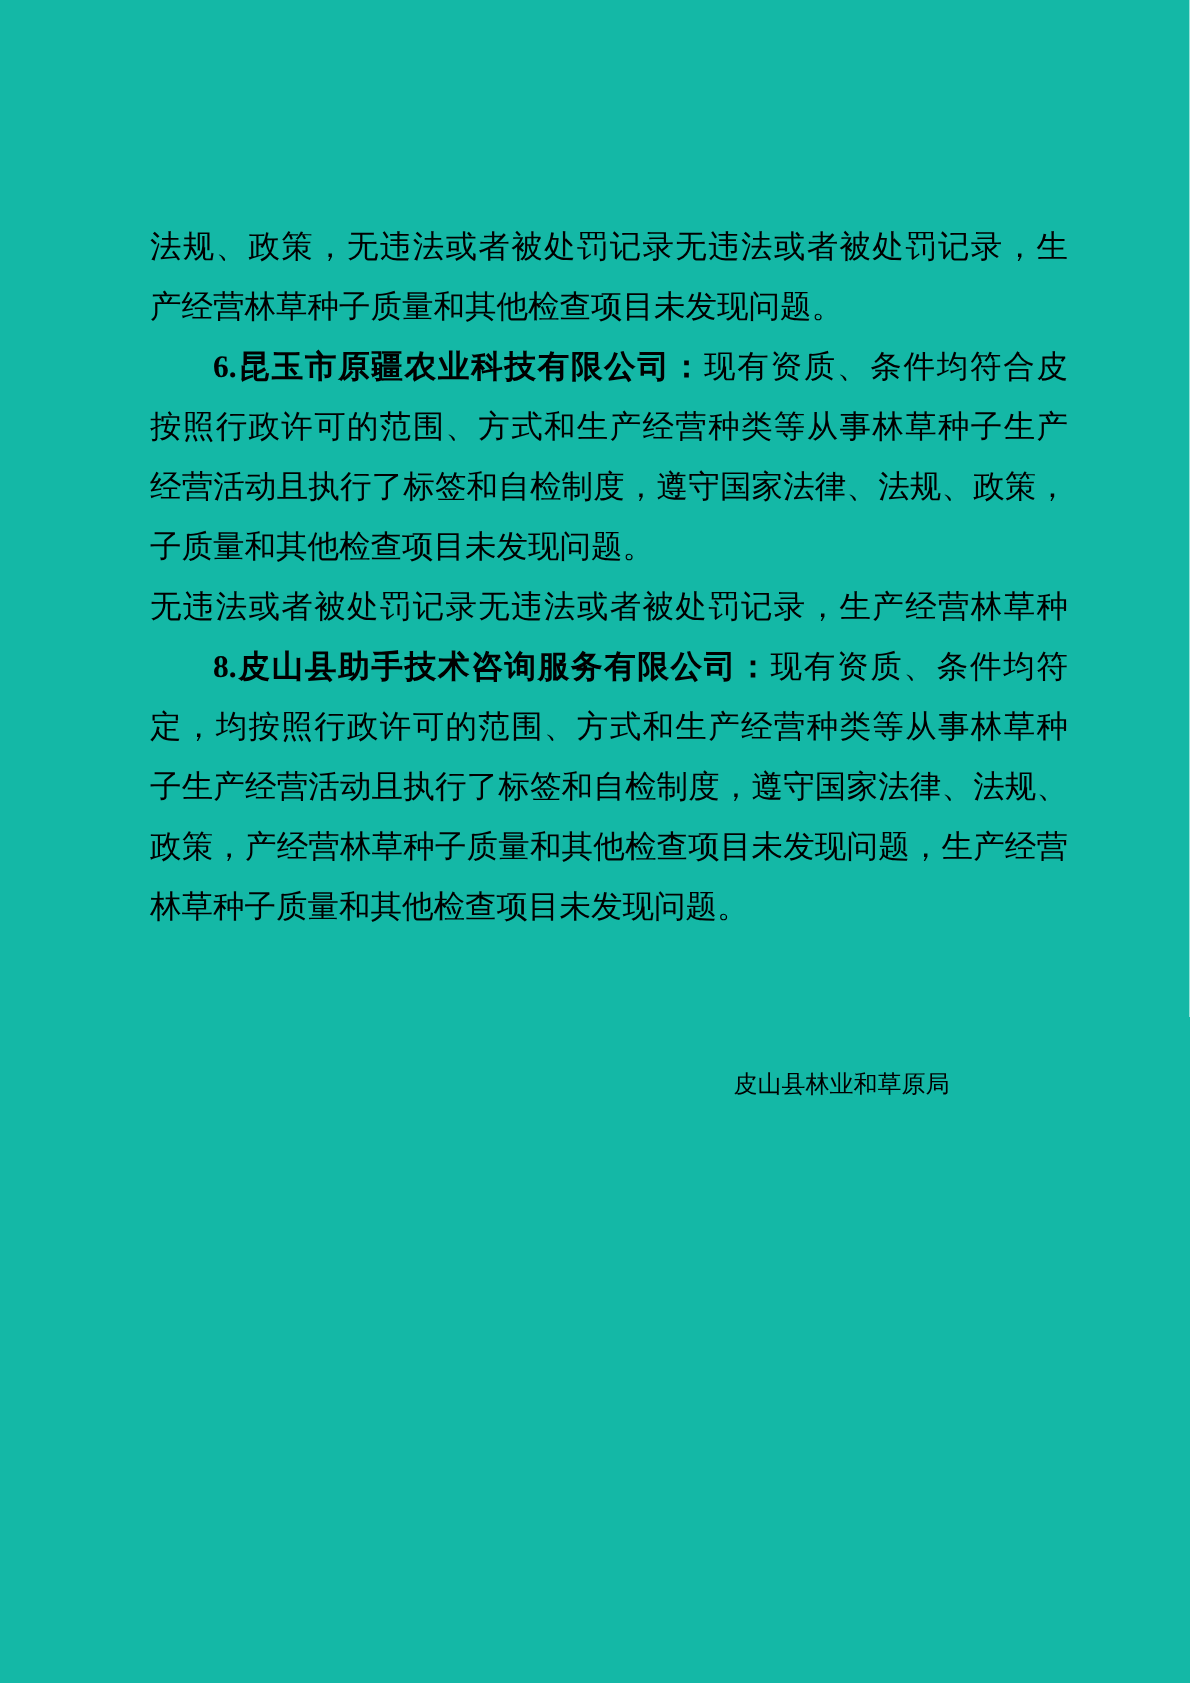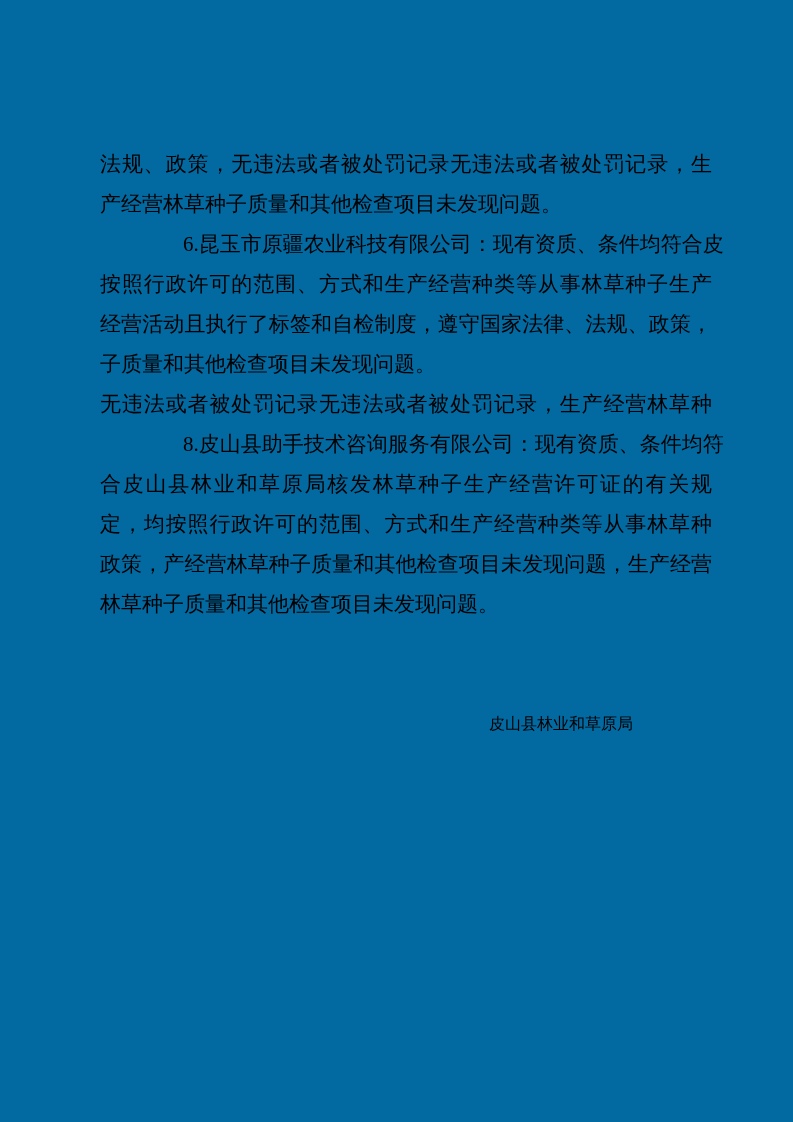--- a/index.html
+++ b/index.html
@@ -13,21 +13,21 @@
     position: relative;
     overflow: hidden;
     font-family: "Liberation Serif", "DejaVu Serif", serif;
     color: #000000;
   }
   .page {
     position: absolute;
     left: 0; top: 0;
     width: 793px;
     height: 1122px;
-    background: #0369a1;
+    background: #14b8a6;
   }
   .content {
     position: absolute;
     left: 100px;
     top: 144px;
     width: 612px;
     font-size: 21px;
     line-height: 40px;
     letter-spacing: 0;
   }
@@ -37,22 +37,21 @@
     height: 40px;
     white-space: nowrap;
   }
   .line.last {
     text-align-last: left;
   }
   .line.para-start {
     text-indent: 42px;
   }
   .para-heading {
-    font-weight: normal;
-    margin-left: 41px;
+    font-weight: bold;
   }
   .signature {
     margin-top: 80px;
     margin-left: auto;
     margin-right: 79px;
     width: fit-content;
     text-align: center;
     line-height: 40px;
     font-size: 16px;
   }
@@ -72,22 +71,22 @@
     <div class="line">法规、政策，无违法或者被处罚记录无违法或者被处罚记录，生</div>
     <div class="line last">产经营林草种子质量和其他检查项目未发现问题。</div>
 
     <div class="line para-start"><span class="para-heading">6.昆玉市原疆农业科技有限公司：</span><span>现有资质、条件均符合皮</span></div>
     <div class="line">按照行政许可的范围、方式和生产经营种类等从事林草种子生产</div>
     <div class="line">经营活动且执行了标签和自检制度，遵守国家法律、法规、政策，</div>
     <div class="line last">子质量和其他检查项目未发现问题。</div>
     <div class="line">无违法或者被处罚记录无违法或者被处罚记录，生产经营林草种</div>
 
     <div class="line para-start"><span class="para-heading">8.皮山县助手技术咨询服务有限公司：</span><span>现有资质、条件均符</span></div>
-    <div class="line">合皮山县林业和草原局核发林草种子生产经营许可证的有关规</div>
     <div class="line">定，均按照行政许可的范围、方式和生产经营种类等从事林草种</div>
+    <div class="line">子生产经营活动且执行了标签和自检制度，遵守国家法律、法规、</div>
     <div class="line">政策，产经营林草种子质量和其他检查项目未发现问题，生产经营</div>
     <div class="line last">林草种子质量和其他检查项目未发现问题。</div>
 
     <div class="signature">
       <div class="sig-line">皮山县林业和草原局</div>
     </div>
 
   </div>
 </div>
 

